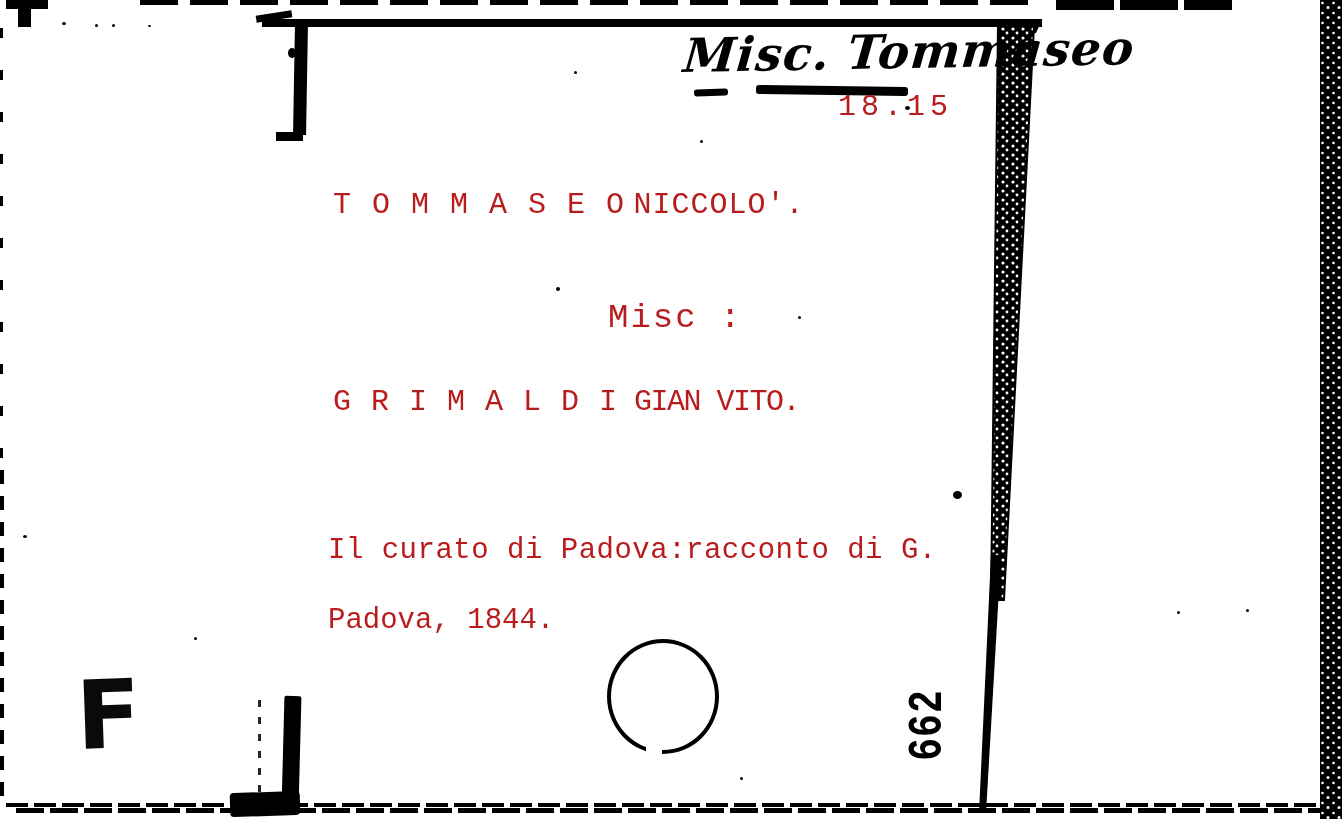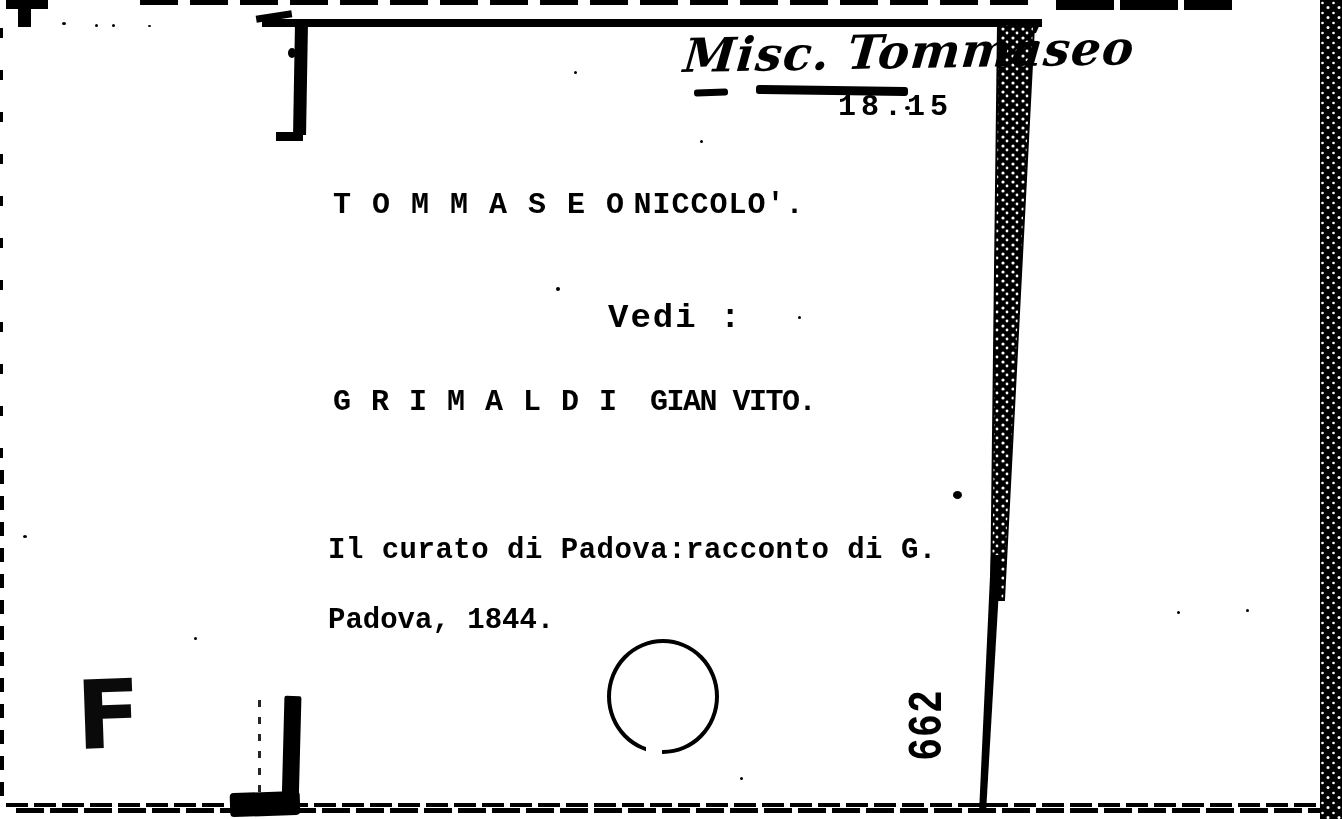--- a/index.html
+++ b/index.html
@@ -3,30 +3,30 @@
 <meta charset="utf-8">
 <style>
   html,body { margin:0; padding:0; background:#888; }
   .scan {
     position:relative; width:1342px; height:819px;
     background:#ffffff; overflow:hidden;
     font-family:"Liberation Mono","DejaVu Sans Mono",monospace;
     color:#000;
   }
   .abs { position:absolute; }
-  .t { position:absolute; white-space:pre; font-weight:bold; color:#000000; }
+  .t { position:absolute; white-space:pre; font-weight:normal; color:#b91c1c; }
 
   
   .heading-line { left:333px; top:188px; font-size:30px; }
   .heading-surname { letter-spacing:1.5px; }
   .heading-forename { margin-left:8px; letter-spacing:1px; }
   .vedi { left:608px; top:299px; font-size:34px; letter-spacing:2px; }
   .ref-line { left:333px; top:385px; font-size:30px; }
   .ref-surname { letter-spacing:1px; }
-  .ref-forename { margin-left:32px; letter-spacing:-1.5px; }
+  .ref-forename { margin-left:16px; letter-spacing:-1.5px; }
   .title-block { left:328px; top:458px; font-size:29px; line-height:37px; letter-spacing:0.5px; }
   .imprint { left:328px; top:604px; font-size:29px; letter-spacing:0px;text-align:center; }
 
   
   .hw-note {
     position:absolute; left:684px; top:24px; white-space:pre;
     font-family:"DejaVu Serif","Liberation Serif",serif;
     font-style:italic; font-weight:bold; font-size:47px; letter-spacing:1px;
     transform:skewX(-6deg) rotate(-1deg); color:#000;
   }
@@ -118,21 +118,21 @@
     <rect x="1320" y="0" width="22" height="819" fill="url(#wspk2)"></rect>
   </svg>
 
   <div class="hw-note">Misc. Tommaseo</div>
   <div class="abs hw-underline-main"></div>
   <div class="abs hw-underline-dash"></div>
   <div class="t hw-number">18.15</div>
 
   <div class="t heading-line"><span class="heading-surname">T O M M A S E O</span><span class="heading-forename">NICCOLO'.</span></div>
 
-  <div class="t vedi">Vedi :</div>
+  <div class="t vedi">Misc :</div>
 
   <div class="t ref-line"><span class="ref-surname">G R I M A L D I</span><span class="ref-forename">GIAN VITO.</span></div>
 
   <div class="t title-block">
     <div>Il curato di Padova:racconto di G.</div>
   </div>
 
   <div class="t imprint">Padova, 1844.</div>
 
   <div class="abs punch-circle"></div>

